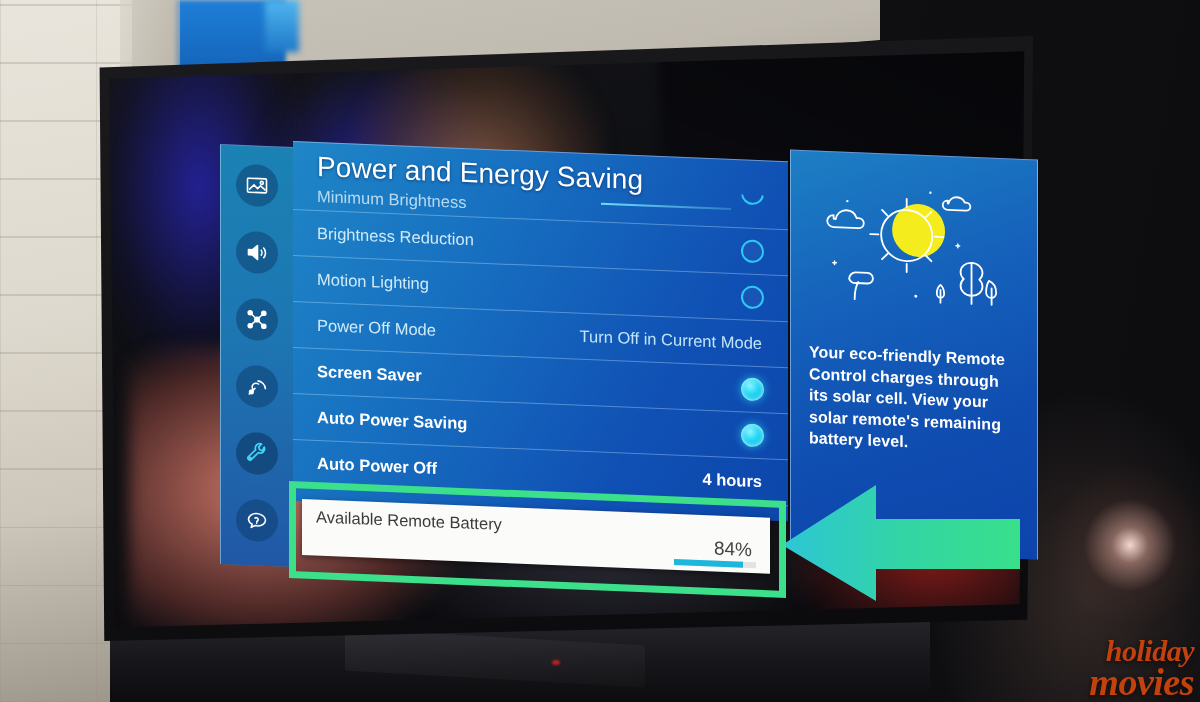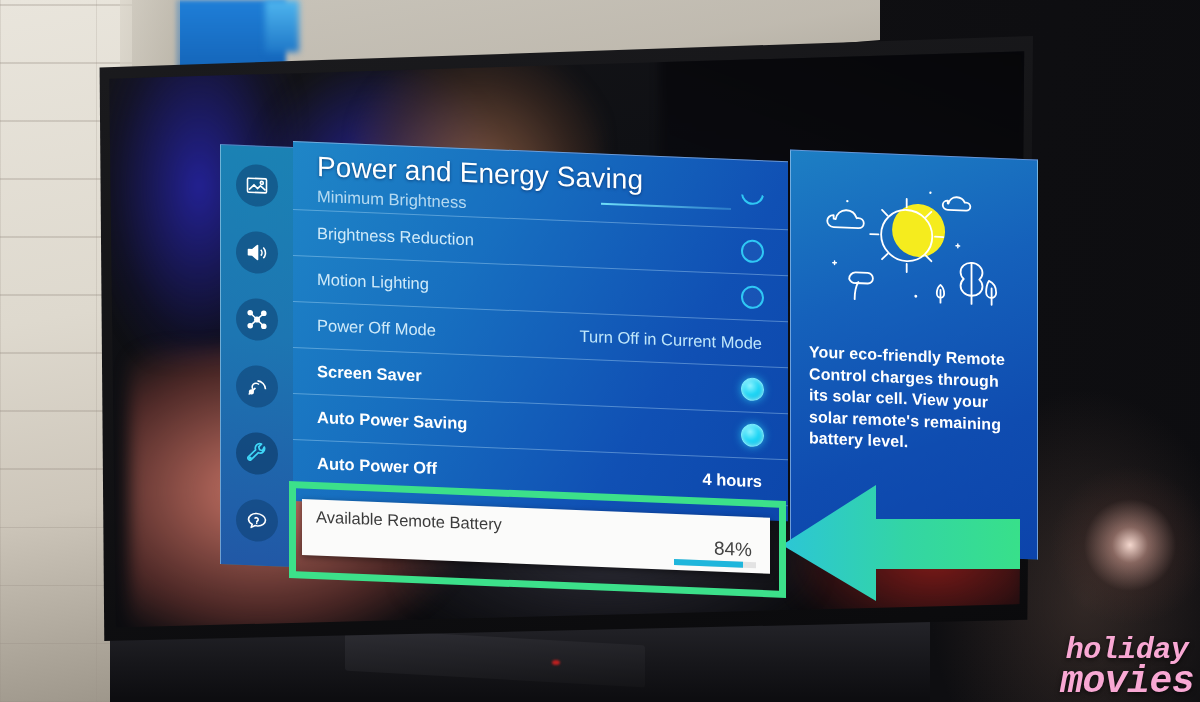--- a/index.html
+++ b/index.html
@@ -237,24 +237,24 @@
 
   
   .arrow {
     position:absolute; left:780px; top:483px; width:240px; height:120px;
     z-index:35;
   }
 
   
   .watermark {
     position:absolute; right:6px; bottom:2px;
-    text-align:center; z-index:60;
-    font-family:Liberation Mono, monospace;
+    text-align:right; z-index:60;
+    font-family:Liberation Serif, serif;
     font-weight:700; font-style:italic;
-    color:#f9a8d4; line-height:.92;
+    color:#c2410c; line-height:.92;
     text-shadow:0 2px 5px rgba(0,0,0,.6);
   }
   .wm1 { font-size:30px; letter-spacing:-.5px; }
   .wm2 { font-size:38px; letter-spacing:-.5px; }
 </style>
 </head>
 <body>
 
 <div id="stage">
 

